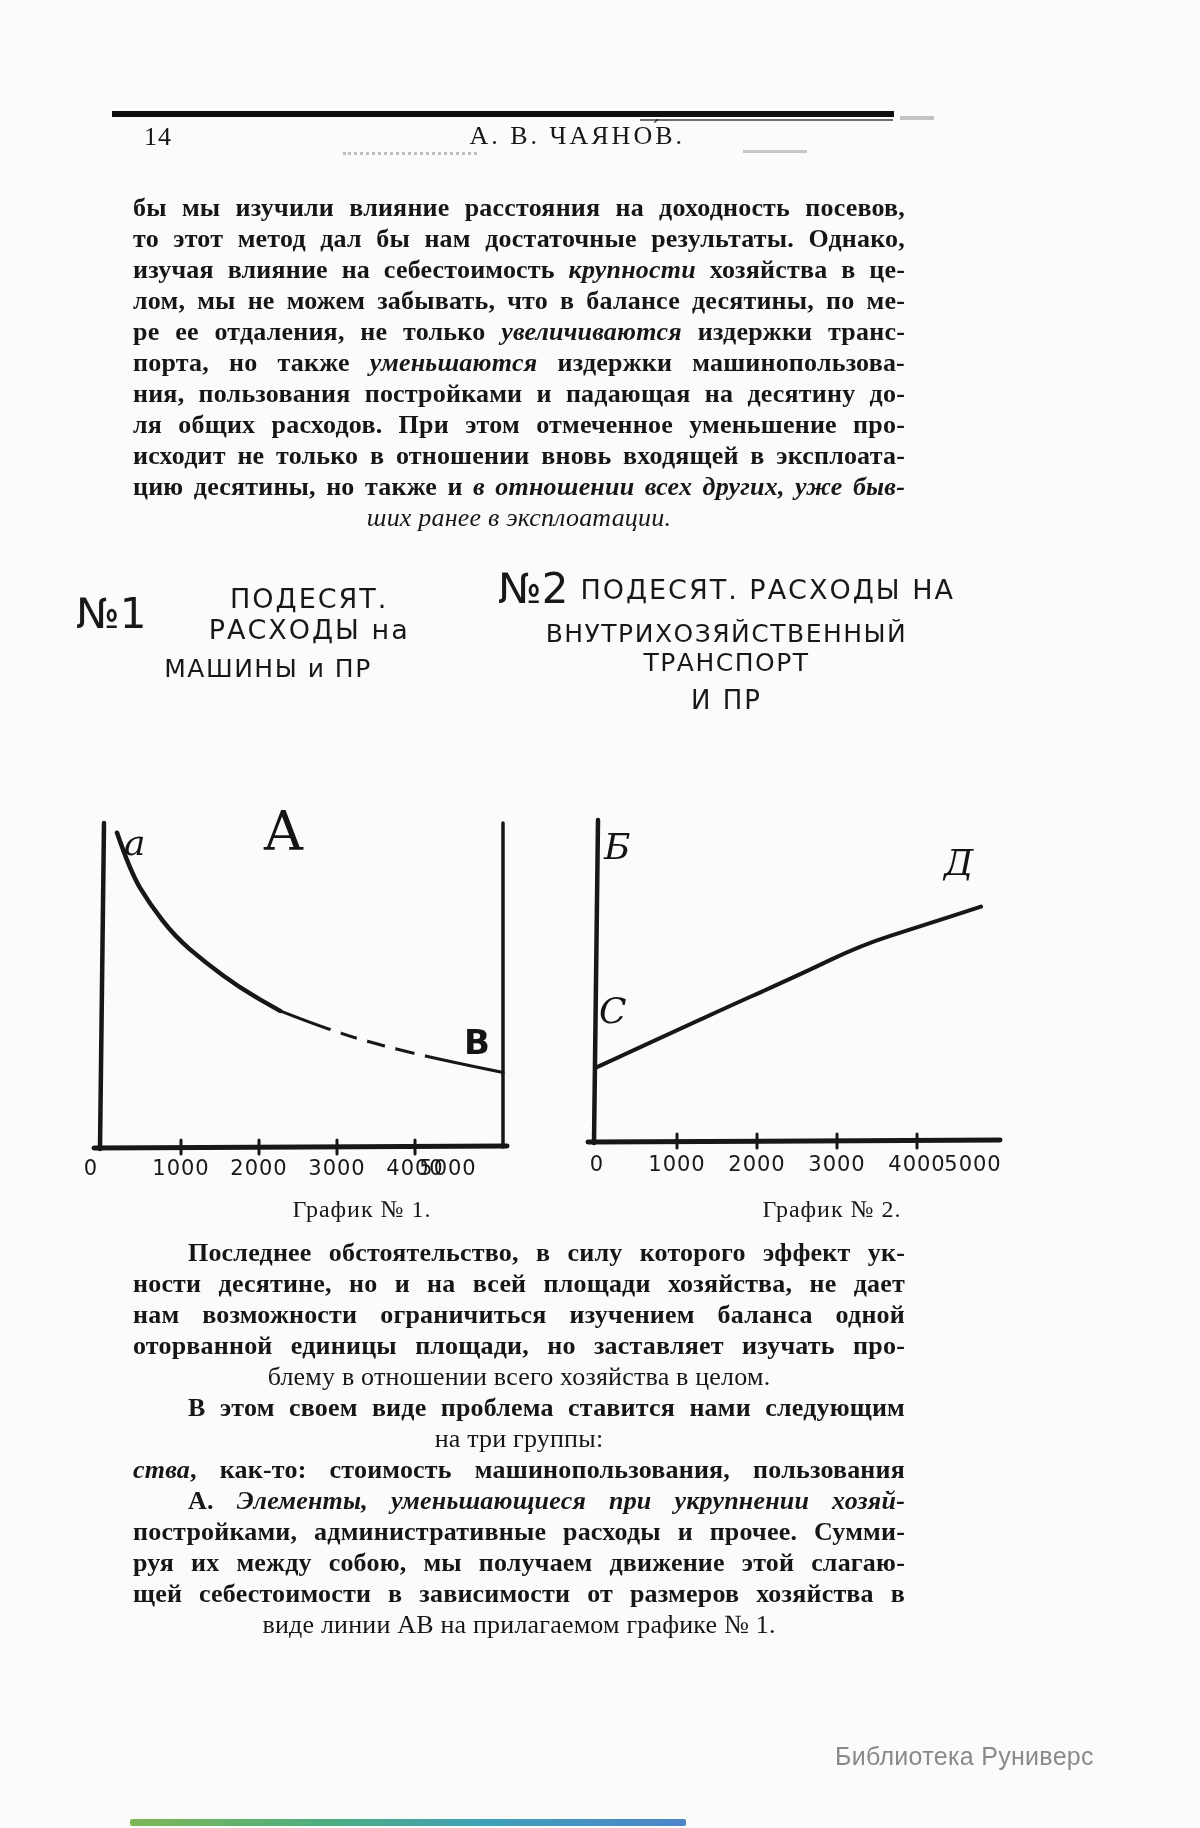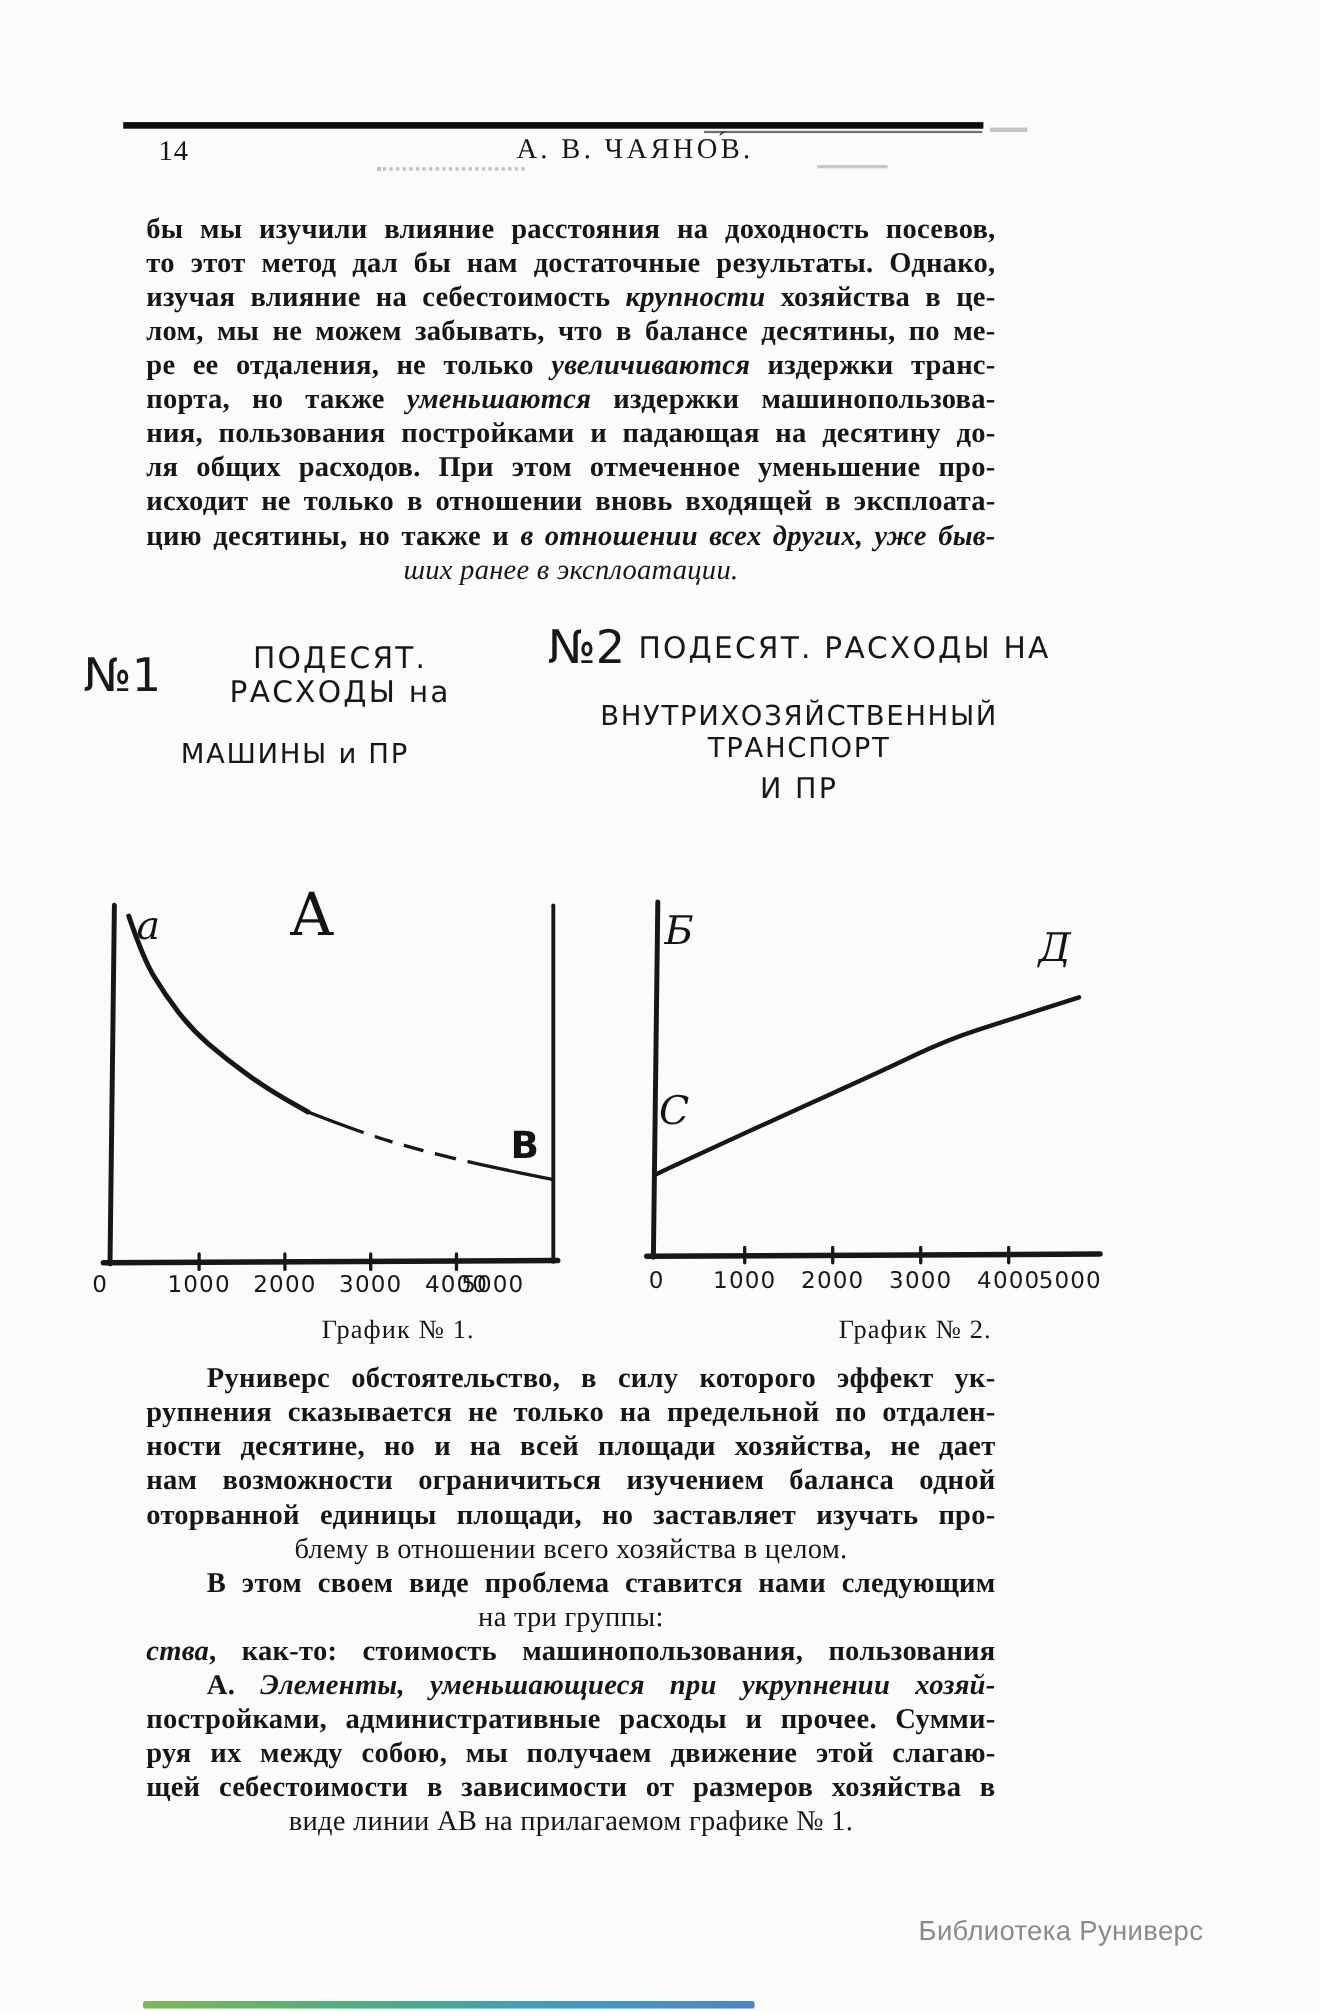--- a/index.html
+++ b/index.html
@@ -24,21 +24,21 @@
   .tline.indent{text-indent:55px;}
   .tline i{font-style:italic;}
 
   
   .hand-title{position:absolute;font-family:"DejaVu Sans",sans-serif;color:#181818;text-align:center;}
   .ht-l{left:76px;top:583px;width:384px;}
   .ht-r{left:474px;top:568px;width:505px;}
   .ht-line1{display:flex;justify-content:center;align-items:center;gap:12px;}
   .ht-num{font-size:42px;line-height:1;}
   .ht-main{font-size:27px;letter-spacing:2px;}
-  .ht-line2{font-size:25px;letter-spacing:1.5px;margin-top:26px;}
+  .ht-line2{font-size:25px;letter-spacing:1.5px;margin-top:9px;}
   .ht-line3{font-size:26px;letter-spacing:2px;margin-top:8px;}
 
   
   #graph-svg{position:absolute;left:0;top:0;pointer-events:none;}
   .tick-label{position:absolute;transform:translateX(-50%);font-family:"DejaVu Sans",sans-serif;font-size:21px;letter-spacing:1px;color:#181818;}
   .glabel{position:absolute;color:#141414;}
   .lab-hand{font-family:"DejaVu Serif",serif;font-style:italic;font-size:36px;}
   .lab-big{font-family:"DejaVu Serif",serif;font-size:54px;}
   .lab-med{font-family:"DejaVu Sans",sans-serif;font-weight:bold;font-size:34px;}
   .lab-script{font-family:"DejaVu Serif",serif;font-style:italic;font-size:36px;}
@@ -137,22 +137,21 @@
       <div class="tick-label" style="left: 973px; top: 1152px;">5000</div>
       <div class="glabel lab-script" style="left: 604px; top: 826px;">Б</div>
       <div class="glabel lab-script" style="left: 944px; top: 842px;">Д</div>
       <div class="glabel lab-script" style="left: 599px; top: 990px;">С</div>
     </div>
 
   <div class="caption c1">График № 1.</div>
   <div class="caption c2">График № 2.</div>
 
   <div class="textblock" id="block2" style="top:1237px">
-      <div class="tline just indent">Руниверс обстоятельство, в силу которого эффект ук-</div>
-      <div class="tline just">рупнения сказывается не только на предельной по отдален-</div>
+      <div class="tline just indent">Последнее обстоятельство, в силу которого эффект ук-</div>
       <div class="tline just">ности десятине, но и на всей площади хозяйства, не дает</div>
       <div class="tline just">нам возможности ограничиться изучением баланса одной</div>
       <div class="tline just">оторванной единицы площади, но заставляет изучать про-</div>
       <div class="tline">блему в отношении всего хозяйства в целом.</div>
       <div class="tline just indent">В этом своем виде проблема ставится нами следующим</div>
       <div class="tline">на три группы:</div>
       <div class="tline just"><i>ства</i>, как-то: стоимость машинопользования, пользования</div>
       <div class="tline just indent">А. <i>Элементы, уменьшающиеся при укрупнении хозяй-</i></div>
       <div class="tline just">постройками, административные расходы и прочее. Сумми-</div>
       <div class="tline just">руя их между собою, мы получаем движение этой слагаю-</div>

